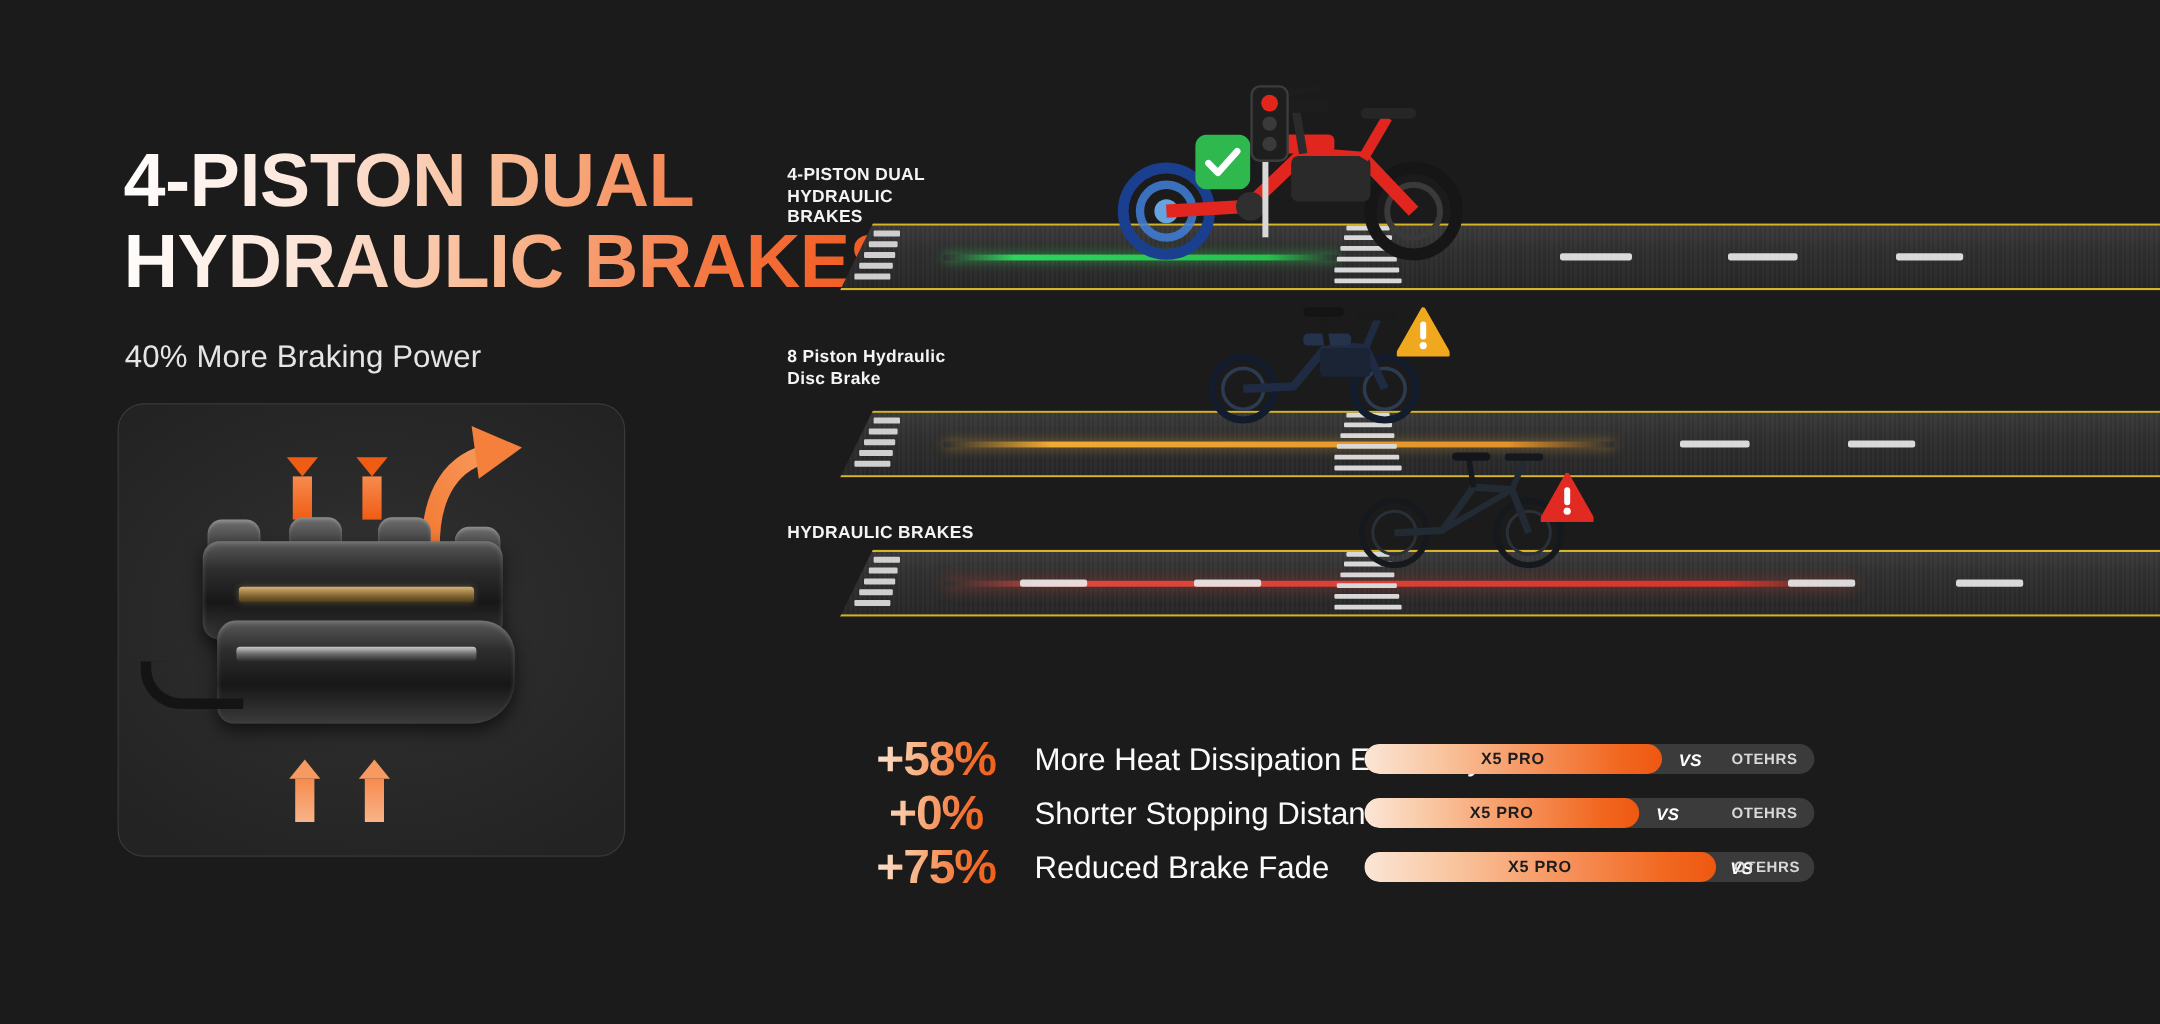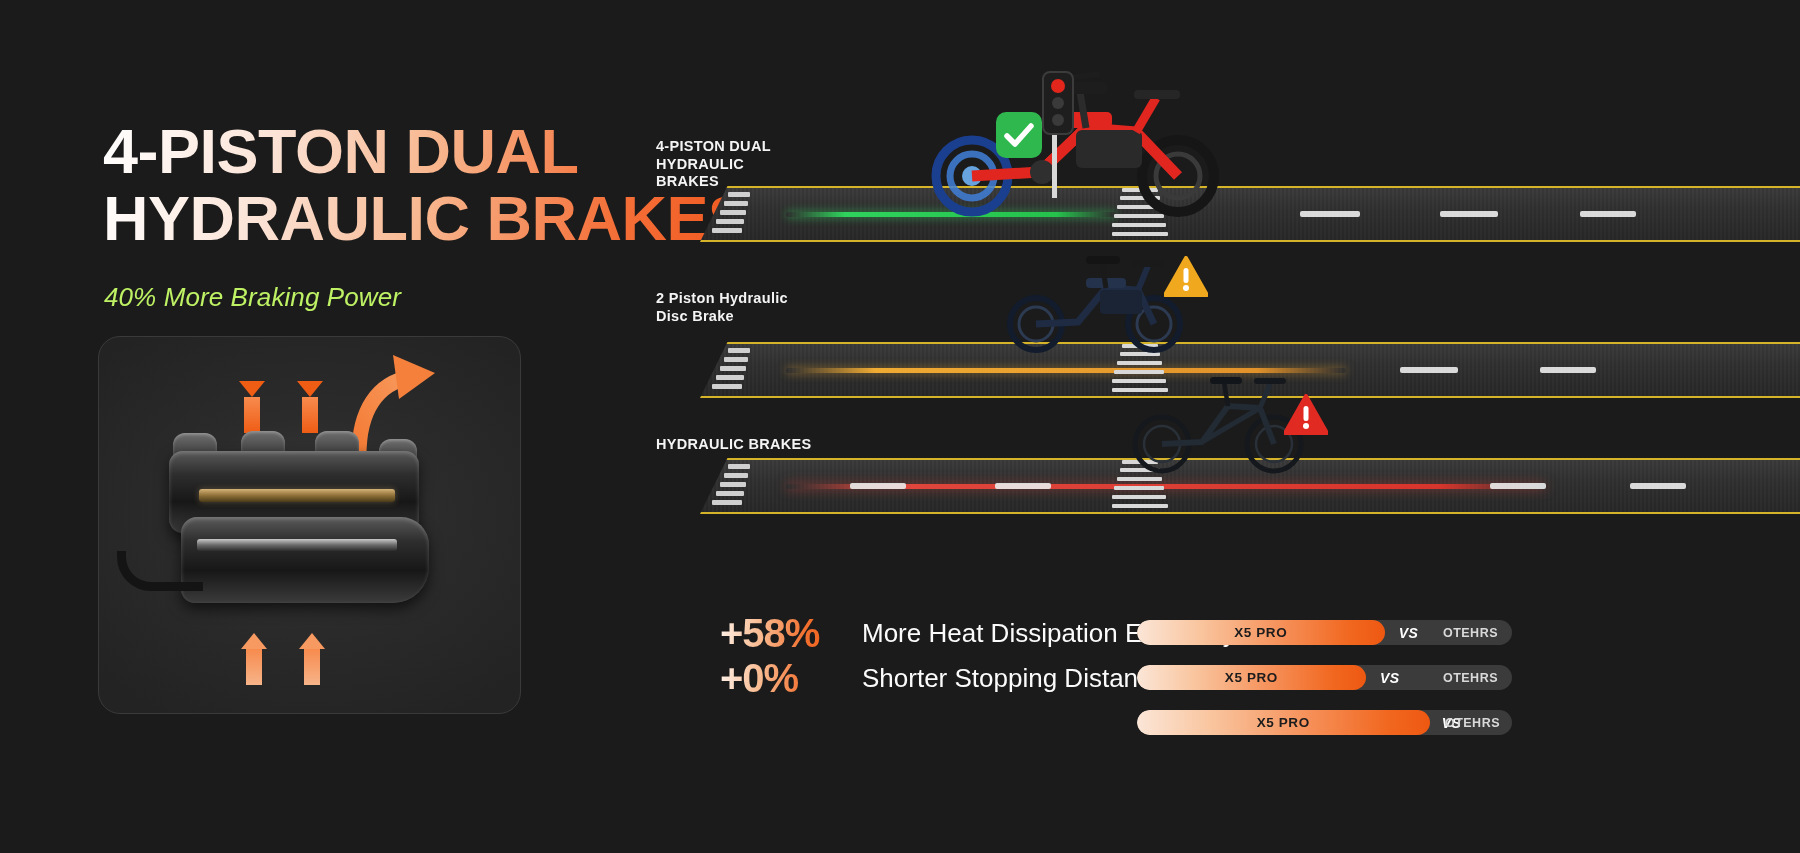--- a/index.html
+++ b/index.html
@@ -18,21 +18,21 @@
     font-size:63px; font-weight:bold; line-height:1.07;
     letter-spacing:-0.5px; white-space:nowrap;
     background:linear-gradient(100deg,#ffffff 0%,#fbe3d6 26%,#f8b78f 50%,#f4713a 78%,#f0561c 100%);
     -webkit-background-clip:text; background-clip:text;
     -webkit-text-fill-color:transparent; color:transparent;
   }
   #page-title .l2 { display:block; }
 
   #page-subtitle {
     position:absolute; left:104px; top:282px;
-    font-size:26px; font-weight:400; color:#bef264; letter-spacing:0.1px;font-style:italic;
+    font-size:26px; font-weight:400; color:#e5e5e5; letter-spacing:0.1px;
   }
 
   
   #product-card {
     position:absolute; left:98px; top:336px; width:423px; height:378px;
     border-radius:22px; border:1px solid #3a3a3a;
     background:radial-gradient(ellipse 70% 60% at 50% 48%,#3c3c3c 0%,#2b2b2b 45%,#232323 100%);
     overflow:hidden;
   }
   .caliper { position:absolute; left:48px; top:88px; width:330px; height:200px; }
@@ -106,21 +106,21 @@
     color:#f4f4f4; letter-spacing:.3px; white-space:pre-line;
   }
 
   
   .bike { position:absolute; }
 
   
   #stats { position:absolute; left:720px; top:610px; width:1060px; height:150px; }
   .stat-row { position:absolute; left:0; width:1060px; height:46px; display:flex; align-items:center; }
   .stat-pct {
-    width:120px; text-align:left; font-size:40px; font-weight:bold; letter-spacing:-1px;
+    width:120px; text-align:center; font-size:40px; font-weight:bold; letter-spacing:-1px;
     background:linear-gradient(95deg,#fdf1e8 0%,#f9b98e 35%,#f2702f 70%,#ee5a12 100%);
     -webkit-background-clip:text; background-clip:text;
     -webkit-text-fill-color:transparent; color:transparent;
   }
   .stat-label { margin-left:22px; font-size:26px; color:#fbfbfb; font-weight:400; white-space:nowrap; }
 
   .cmp-bar {
     position:absolute; left:417px; width:375px; height:25px;
     border-radius:13px; background:#3b3b3b; overflow:hidden;
     display:flex; align-items:center;
@@ -241,21 +241,21 @@
     <div class="lane-seg" style="left:840px;width:56px"></div>
     <div class="crosswalk" style="left:412px">
       <i style="left:10px;top:0;width:36px"></i>
         <i style="left:8px;top:8px;width:40px"></i>
       <i style="left:5px;top:17px;width:45px"></i>
         <i style="left:2px;top:26px;width:50px"></i>
       <i style="left:0;top:35px;width:54px"></i>
         <i style="left:0;top:44px;width:56px"></i>
     </div>
   </div>
-  <div class="lane-label" style="left:-44px;top:290px">2 Piston Hydraulic
+  <div class="lane-label" style="left:-44px;top:290px">8 Piston Hydraulic
 Disc Brake</div>
 
   <div class="lane" style="top:458px">
     <div class="lane-road"></div>
     <div class="lane-dashes">
       <i style="left:18px;top:0;width:22px"></i>
         <i style="left:14px;top:9px;width:24px"></i>
       <i style="left:10px;top:18px;width:26px"></i>
         <i style="left:6px;top:27px;width:28px"></i>
       <i style="left:2px;top:36px;width:30px"></i>
@@ -370,19 +370,23 @@
     <div class="stat-pct">+0%</div>
     <div class="stat-label">Shorter Stopping Distance</div>
   </div>
   <div class="cmp-bar" style="top:55px">
     <div class="cmp-fill" style="width:61%"></div>
     <div class="cmp-ours" style="left:0;width:61%;justify-content:center">X5 PRO</div>
     <div class="cmp-vs" style="left:61%;width:48px;justify-content:center">VS</div>
     <div class="cmp-others" style="right:14px;justify-content:flex-end">OTEHRS</div>
   </div>
 
+  <div class="stat-row" style="top:90px">
+    <div class="stat-pct">+75%</div>
+    <div class="stat-label">Reduced Brake Fade</div>
+  </div>
   <div class="cmp-bar" style="top:100px">
     <div class="cmp-fill" style="width:78%"></div>
     <div class="cmp-ours" style="left:0;width:78%;justify-content:center">X5 PRO</div>
     <div class="cmp-vs" style="left:78%;width:44px;justify-content:center">VS</div>
     <div class="cmp-others" style="right:12px;justify-content:flex-end">OTEHRS</div>
   </div>
 </div>
 
 </body></html>

